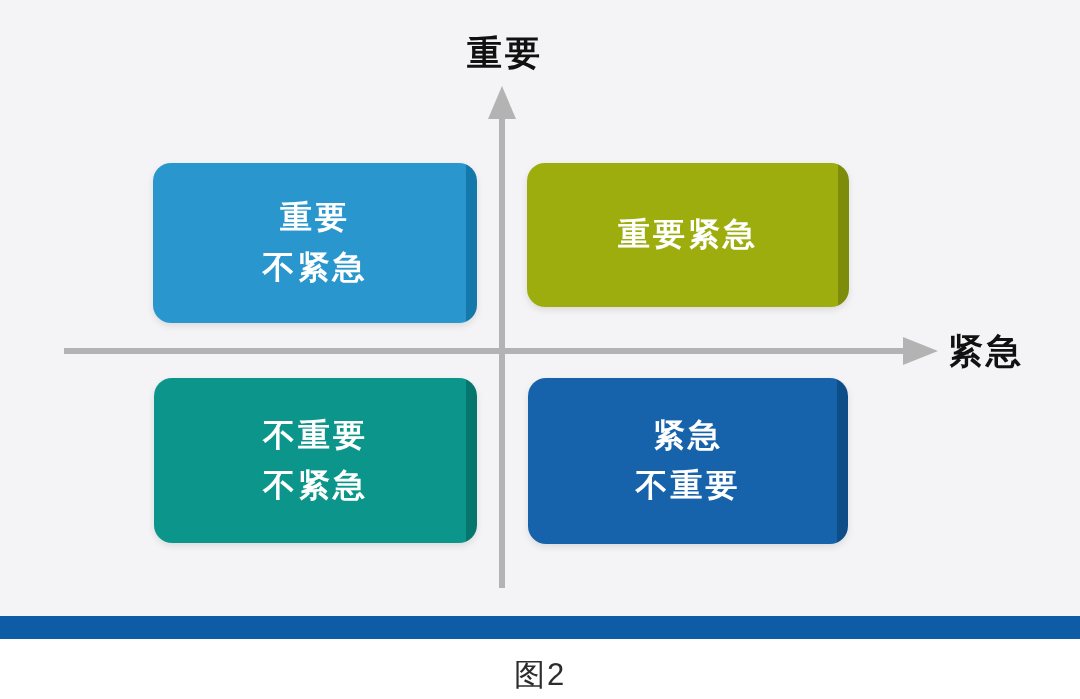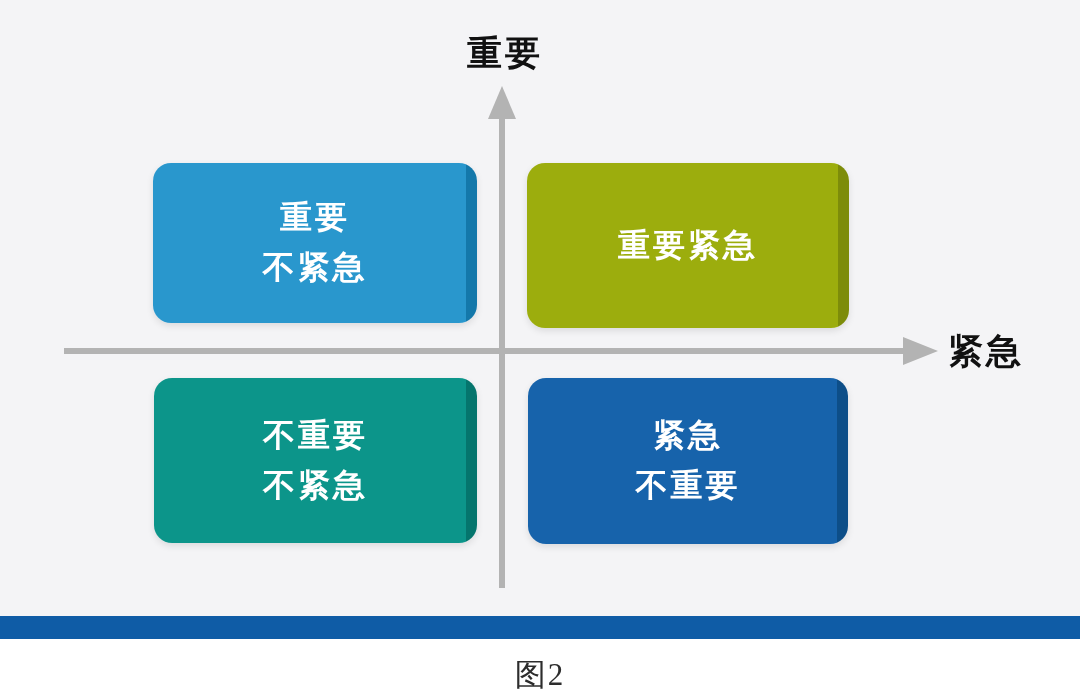--- a/index.html
+++ b/index.html
@@ -1,19 +1,19 @@
 <!DOCTYPE html>
 <html style="--axis: #b3b3b3; --divider: #0f5ca6; --bg: #f4f4f6;"><head>
 <meta charset="utf-8">
 <style>
   html,body { margin:0; padding:0; }
   .stage {
     position:relative; width:1080px; height:699px; overflow:hidden;
     background: var(--bg, #f4f4f6);
-    font-family:Liberation Serif, serif;
+    font-family:Liberation Sans, sans-serif;
   }
   
   .y-label {
     position:absolute; left:440px; top:30px; width:130px; text-align:center;
     font-size:35px; font-weight:bold; color:#111; letter-spacing:3px;
   }
   .x-label {
     position:absolute; left:948px; top:328px;
     font-size:35px; font-weight:bold; color:#111; letter-spacing:3px;
   }
@@ -33,21 +33,21 @@
   
   .quad {
     position:absolute; border-radius:18px;
     display:flex; flex-direction:column; align-items:center; justify-content:center;
     color:#fff; font-weight:bold; font-size:32px; letter-spacing:3px;
     box-shadow:0 3px 7px rgba(0,0,0,0.10);
   }
   .q-line { line-height:1.55; }
   .q-line:empty { display:none; }
   .quad-tl { left:153px; top:163px; width:324px; height:160px; }
-  .quad-tr { left:527px; top:163px; width:322px; height:165px;justify-content:center; }
+  .quad-tr { left:527px; top:163px; width:322px; height:144px;justify-content:center; }
   .quad-bl { left:154px; top:378px; width:323px; height:165px; }
   .quad-br { left:528px; top:378px; width:320px; height:166px; }
   
   .divider { position:absolute; left:0; top:616px; width:1080px; height:23px; background:var(--divider,#0f5ca6); }
   .caption-strip {
     position:absolute; left:0; top:639px; width:1080px; height:60px; background:#ffffff;
     display:flex; align-items:center; justify-content:center; gap:40px;
     padding-top:12px; box-sizing:border-box;
     font-size:31px; color:#2d2d2d; letter-spacing:2px;
   }

